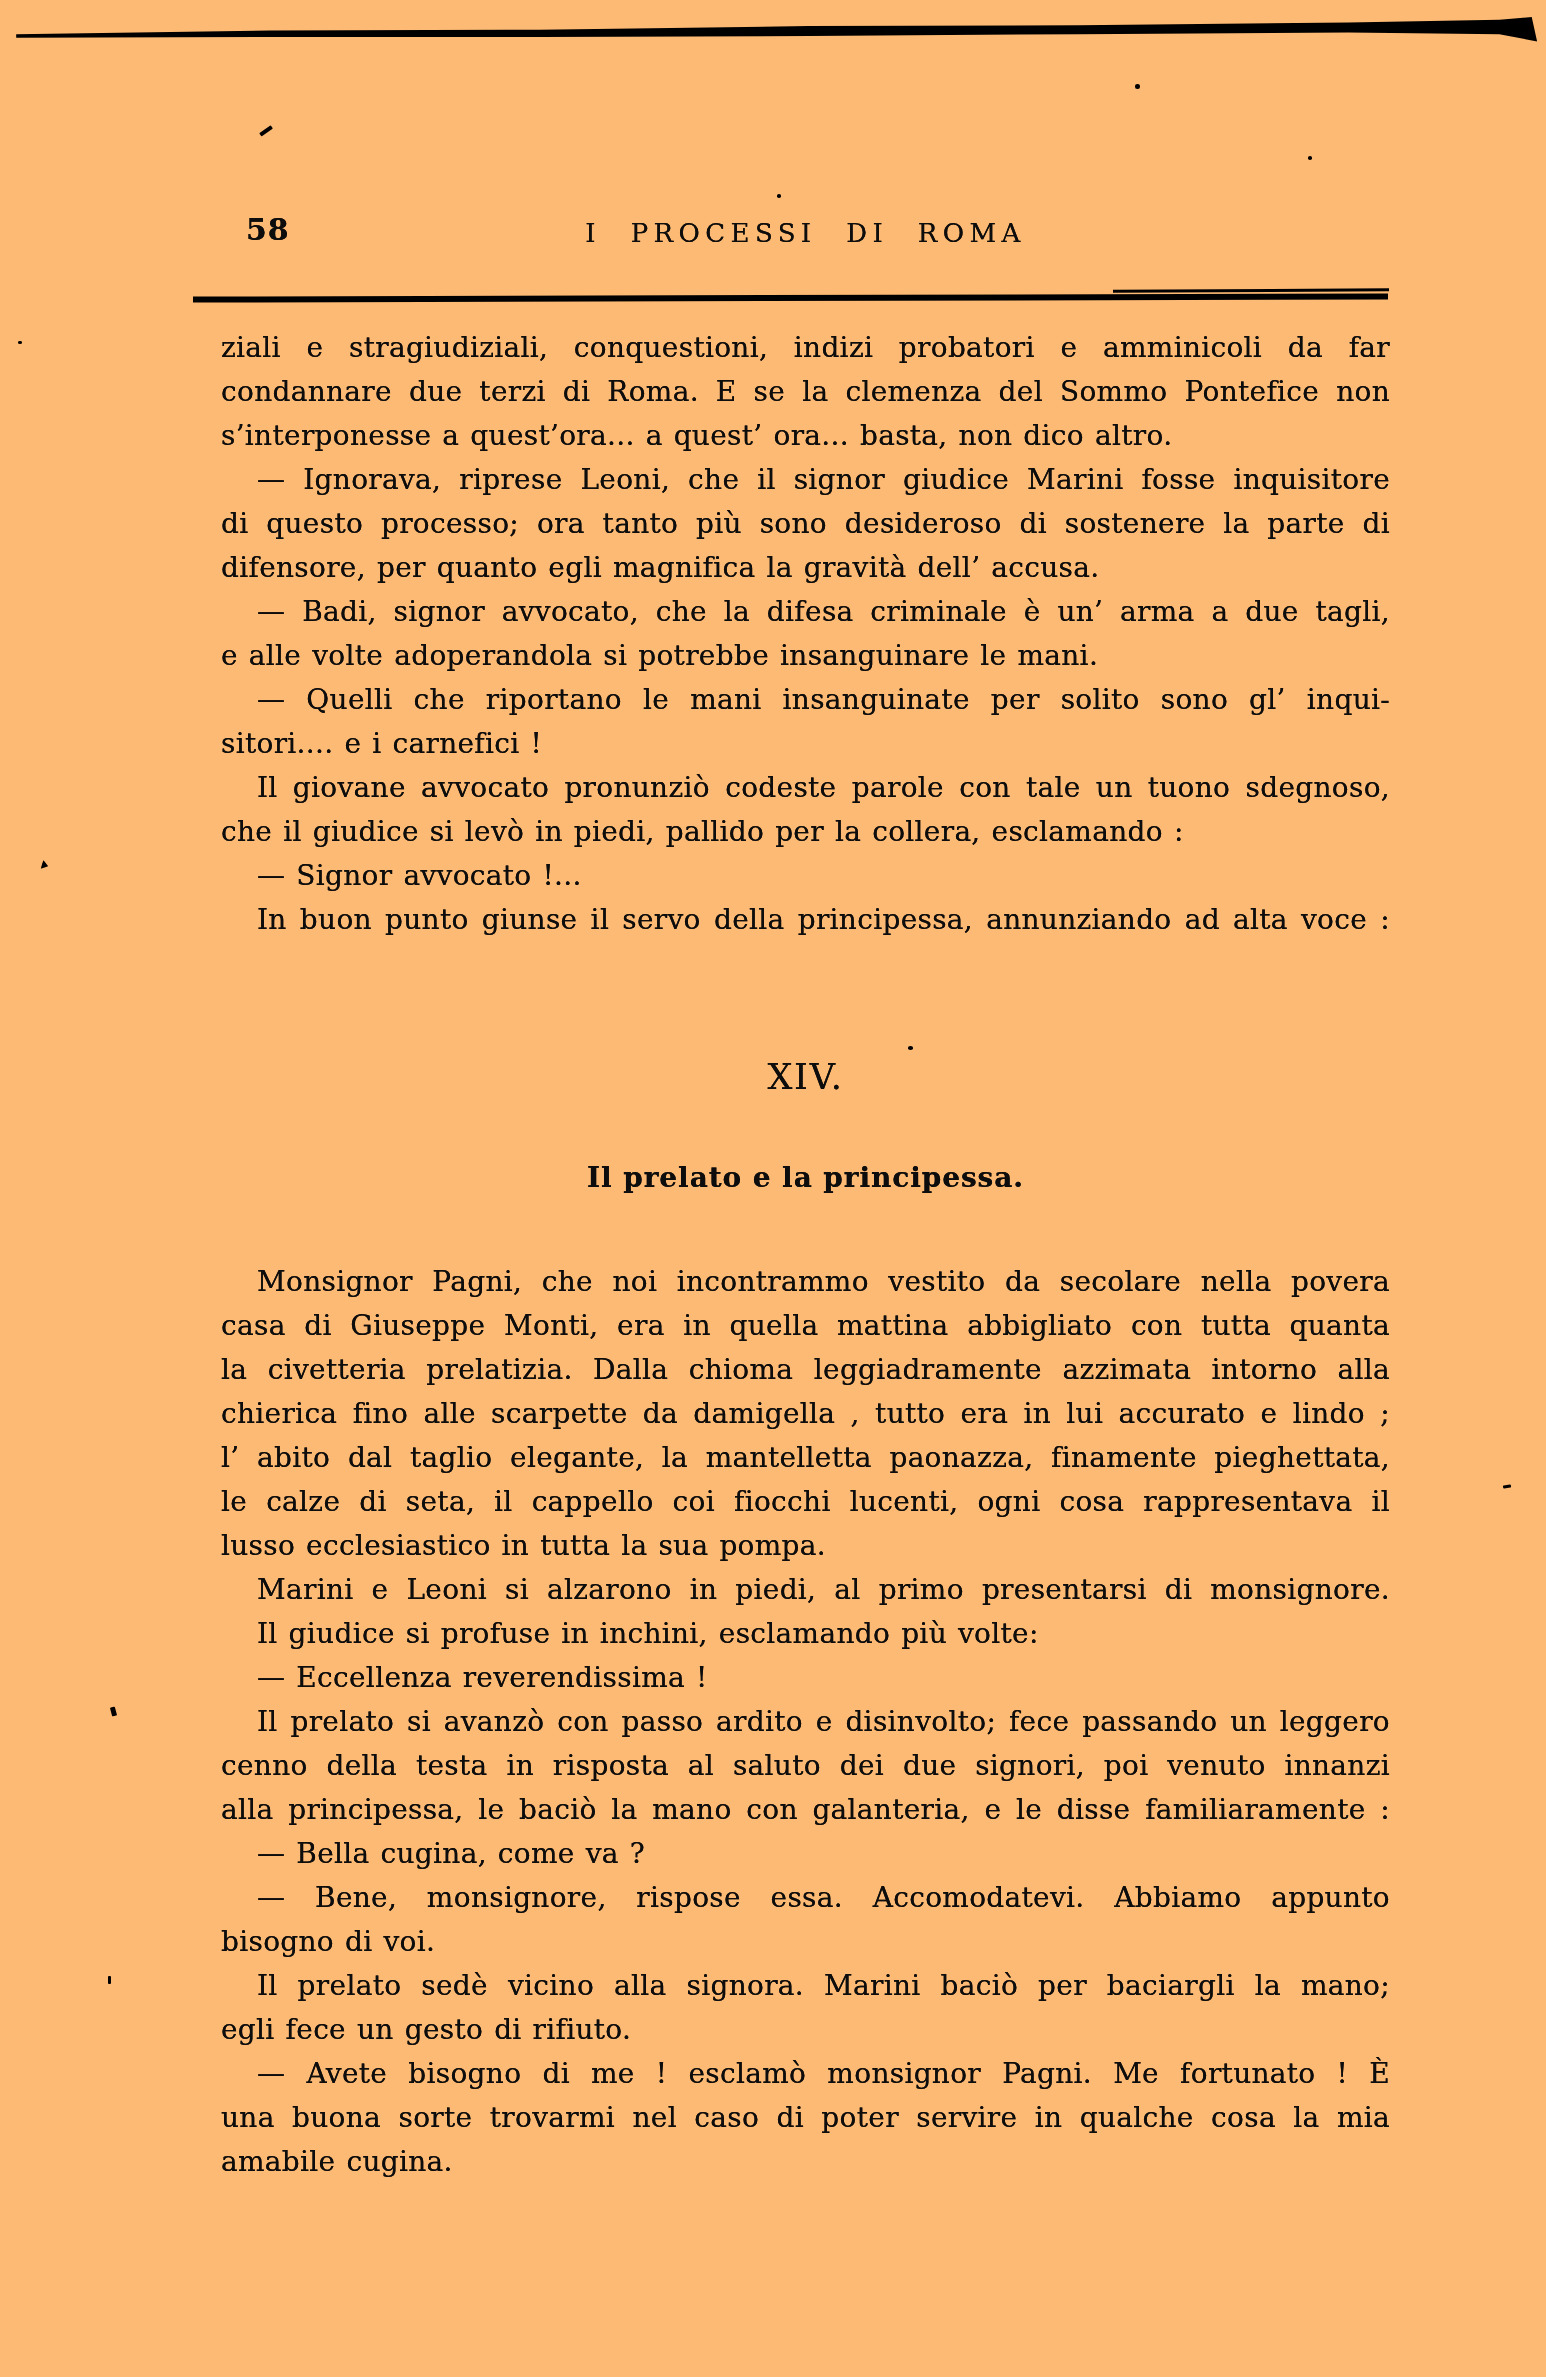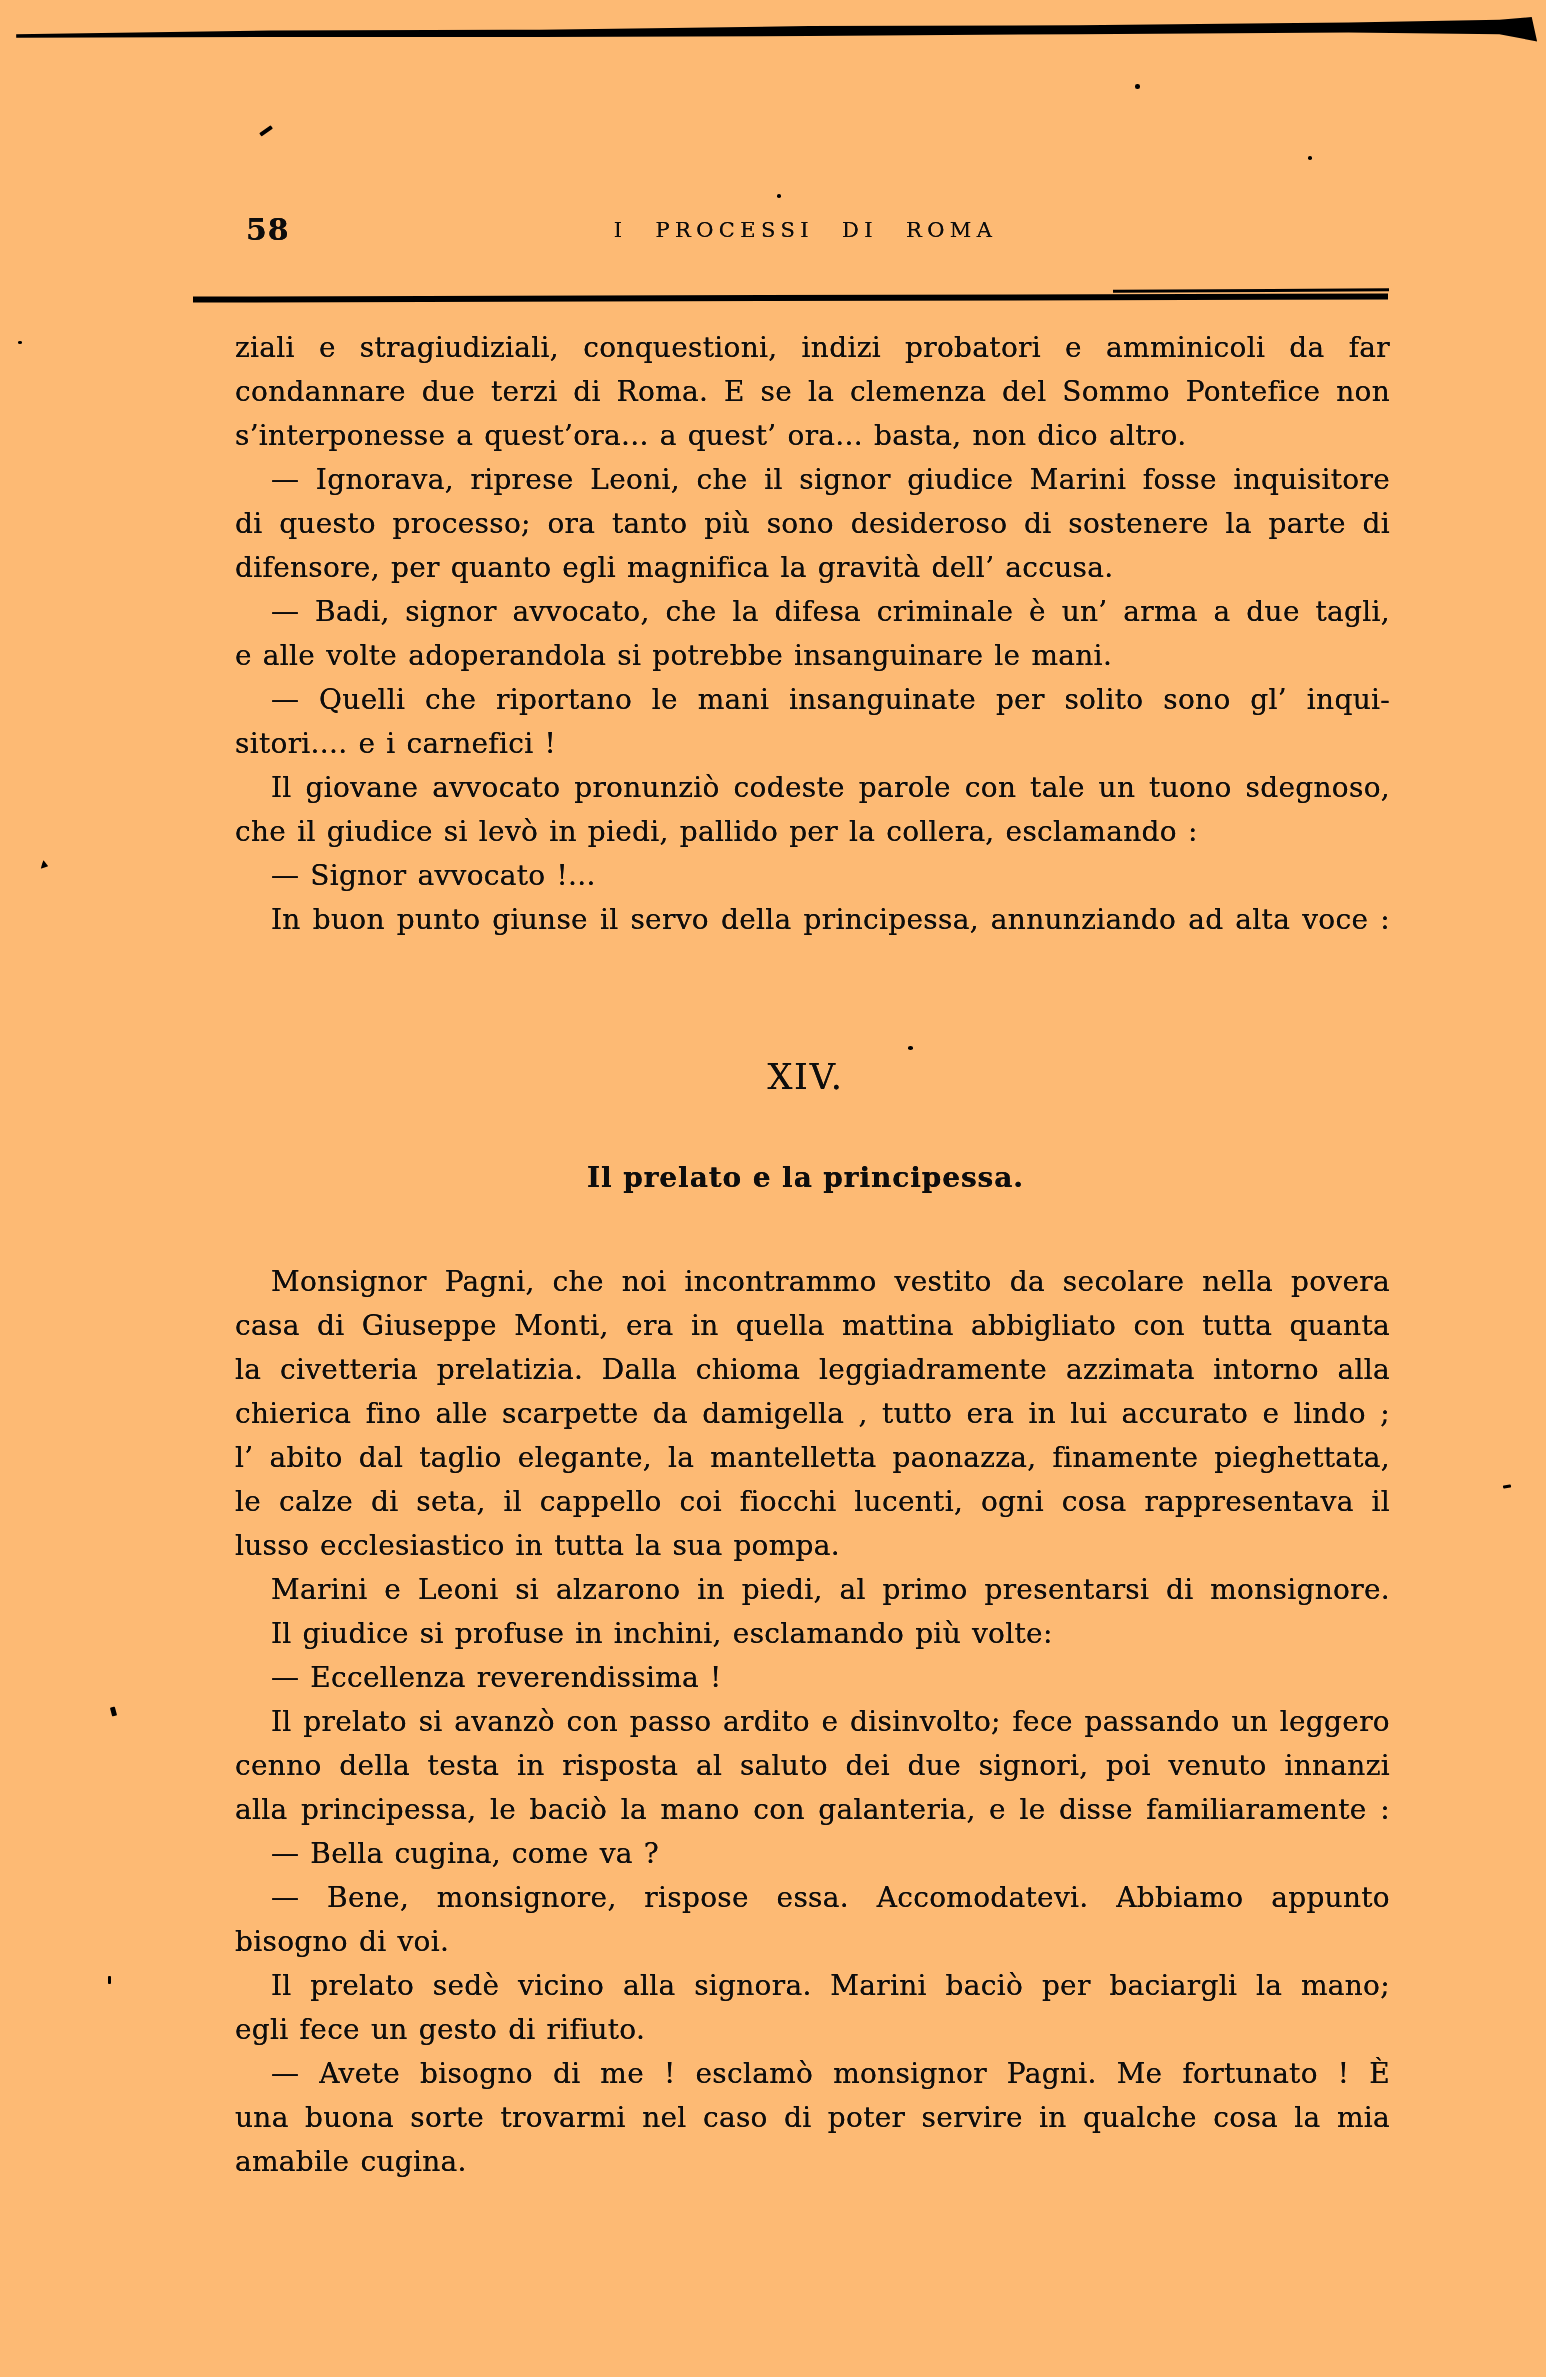--- a/index.html
+++ b/index.html
@@ -14,41 +14,41 @@
   .txt{ text-shadow:0 0 0.4px rgba(0,0,0,0.85); }
 
   
   .page-number{
     position:absolute;left:246px;top:212px;
     font-size:30px;font-weight:bold;letter-spacing:0.9px;
   }
   .running-title{
     position:absolute;left:221px;top:218px;width:1169px;
     text-align:center;
-    font-size:21px;letter-spacing:5.4px;word-spacing:16px;
+    font-size:26px;letter-spacing:5.4px;word-spacing:16px;
   }
   .header-rule{
     position:absolute;left:193px;top:295px;width:1195px;height:6.3px;
     background:#000;transform:rotate(-0.15deg);
   }
   .header-rule2{
     position:absolute;left:1113px;top:289px;width:276px;height:2.7px;
     background:#000;transform:rotate(-0.3deg);
   }
 
   
   .text-block{
     position:absolute;left:221px;width:1169px;
   }
   #block1{top:326px;}
   #block2{top:1260px;}
   .line{
     height:44px;line-height:44px;
     font-size:28px;letter-spacing:0.3px;word-spacing:1.8px;
-    white-space:normal;overflow:visible;margin-left:14px;
+    white-space:normal;overflow:visible;
   }
   .line.just{ text-align:justify; text-align-last:justify; }
   .line.indent{ padding-left:36px; }
 
   
   .chapter-number{
     position:absolute;left:221px;top:1057px;width:1169px;
     text-align:center;font-size:35px;letter-spacing:1.8px;
   }
   .chapter-subtitle{

